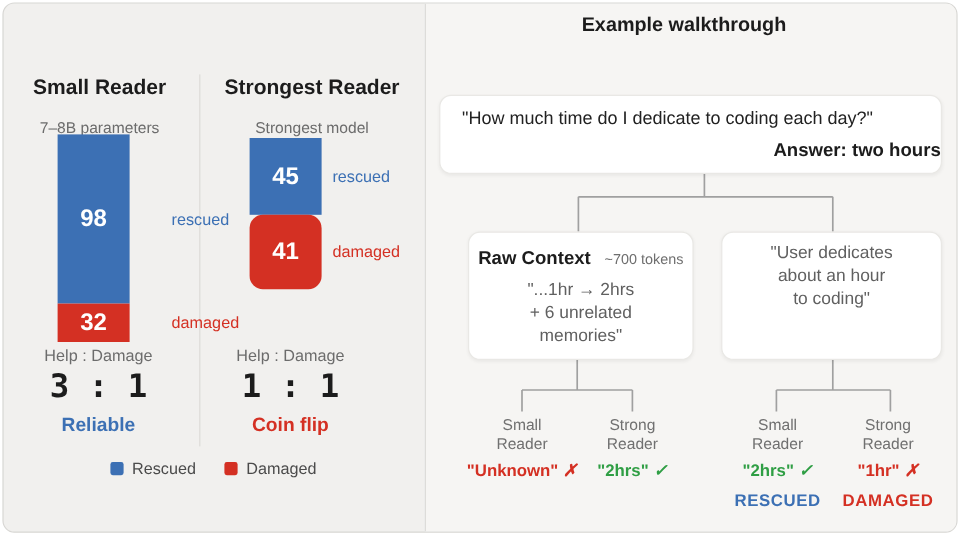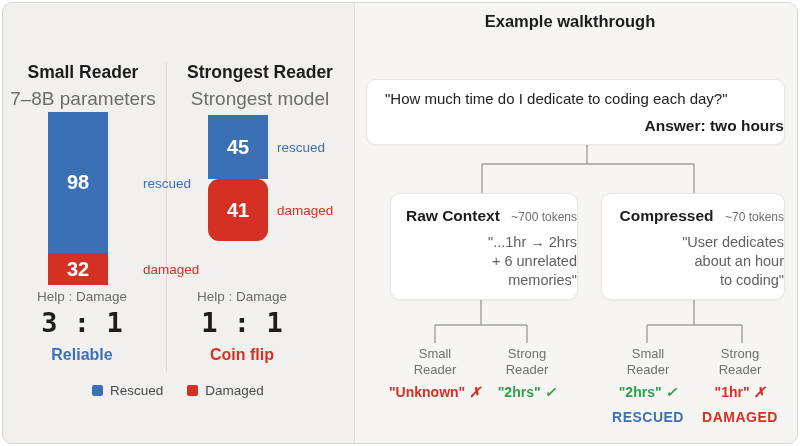--- a/index.html
+++ b/index.html
@@ -11,21 +11,21 @@
   #root{position:relative;width:800px;height:446px;background:#ffffff;overflow:hidden;}
   .card{position:absolute;left:2px;top:2px;right:2px;bottom:2px;background:#f1f0ee;
         border:1px solid #d8d7d4;border-radius:10px;overflow:hidden;}
   .right-bg{position:absolute;left:351px;top:0;right:0;bottom:0;background:#f6f5f3;
         border-left:1px solid #dddcd9;}
   
   .col-head{position:absolute;text-align:center;z-index:2;}
   .col-head-0{left:0;top:62px;width:166px;}
   .col-head-1{left:172px;top:62px;width:176px;}
   .chart-title{font-size:17.5px;font-weight:bold;color:var(--ink);line-height:20px;}
-  .chart-subtitle{font-size:19px;color:var(--gray);margin-top:6px;}
+  .chart-subtitle{font-size:13px;color:var(--gray);margin-top:17px;}
   .inner-divider{position:absolute;left:166px;top:62px;width:1px;height:310px;background:#dcdbd8;z-index:1;}
   .bar{position:absolute;width:60px;z-index:2;}
   .bar-0{left:48px;top:112px;}
   .bar-1{left:208px;top:115px;}
   .seg{position:relative;width:60px;display:flex;align-items:center;justify-content:center;}
   .seg-rescued{background:var(--blue);}
   .seg-damaged{background:var(--red);}
   .seg-num{color:#ffffff;font-size:20px;font-weight:bold;}
   .side-label{position:absolute;top:50%;transform:translateY(-50%);font-size:13.5px;white-space:nowrap;}
   .bar-0 .side-label{left:95px;}
@@ -44,21 +44,21 @@
   .legend-swatch{width:11px;height:11px;border-radius:2px;}
   .legend-label{font-size:13.5px;color:#4b4b4b;}
   
   .walk-title{position:absolute;left:420px;top:12px;width:300px;text-align:center;
               font-size:16.5px;font-weight:bold;color:var(--ink);z-index:2;}
   .white-box{position:absolute;background:#ffffff;border:1px solid #e9e8e5;border-radius:10px;
              box-shadow:0 1px 3px rgba(0,0,0,0.05);z-index:2;}
   .question-box{left:366px;top:79px;width:419px;height:66px;}
   .question-text{position:absolute;left:18px;top:10px;font-size:15px;color:#222222;}
   .answer-text{position:absolute;right:0;top:37px;font-size:15.5px;font-weight:bold;color:var(--ink);text-align:right;}
-  .branch-box{top:193px;height:107px;text-align:right;}
+  .branch-box{top:193px;height:107px;text-align:center;}
   .branch-box-0{left:390px;width:188px;}
   .branch-box-1{left:601px;width:184px;}
   .branch-title-row{margin-top:13px;white-space:nowrap;}
   .branch-name{font-size:15.5px;font-weight:bold;color:var(--ink);}
   .branch-tokens{font-size:12px;color:#6e6e6e;margin-left:7px;}
   .branch-quote{margin-top:8px;font-size:14.5px;color:#606060;line-height:19px;}
   svg.connectors{position:absolute;left:0;top:0;z-index:1;pointer-events:none;}
   .leaf{position:absolute;top:346px;width:100px;text-align:center;z-index:2;}
   .reader-label{font-size:13px;color:#707070;line-height:15.5px;width:64px;margin:0 auto;}
   .leaf-outcome{margin-top:7px;font-size:14px;font-weight:600;white-space:nowrap;}
@@ -147,24 +147,20 @@
       <span class="branch-tokens">~700 tokens</span>
     </div>
     <div class="branch-quote">
       <div>"...1hr → 2hrs</div>
       <div>+ 6 unrelated</div>
       <div>memories"</div>
     </div>
   </div>
 
   <div class="white-box branch-box branch-box-1">
-    <div class="branch-title-row">
-      <span class="branch-name">Compressed</span>
-      <span class="branch-tokens">~70 tokens</span>
-    </div>
     <div class="branch-quote">
       <div>"User dedicates</div>
       <div>about an hour</div>
       <div>to coding"</div>
     </div>
   </div>
 
   <div class="leaf" style="left:385px;">
     <div class="reader-label">Small Reader</div>
     <div class="leaf-outcome"><span class="outcome" style="color: rgb(212, 48, 35);">"Unknown"</span><span class="leaf-mark outcome" style="color: rgb(212, 48, 35);">✗</span></div>

